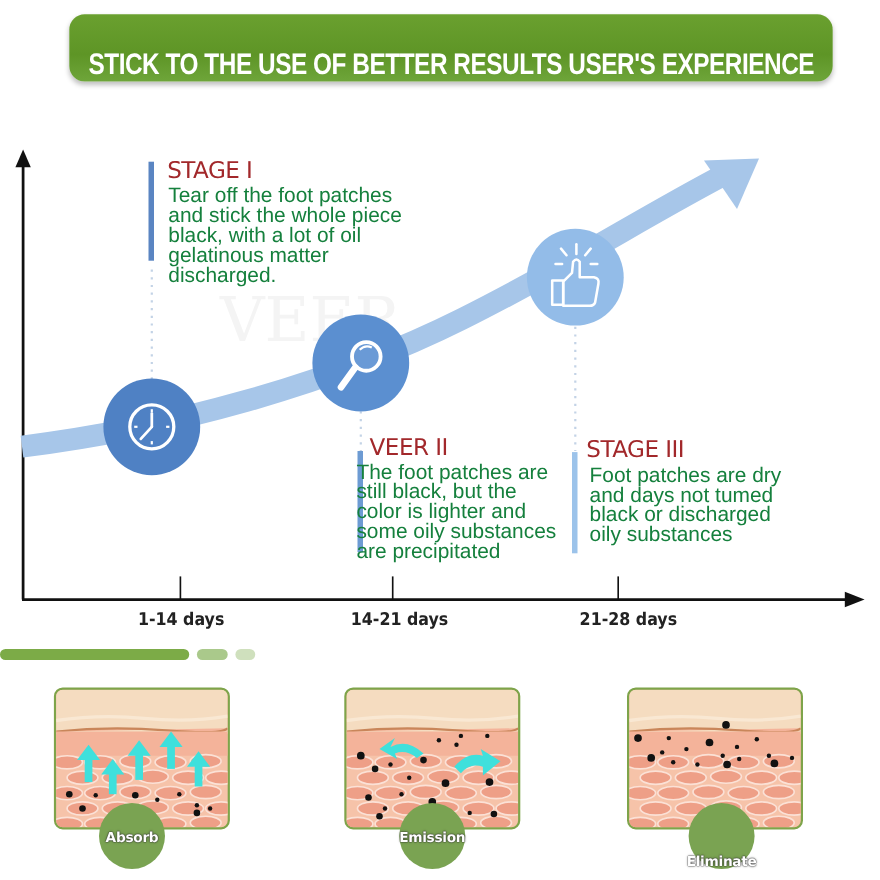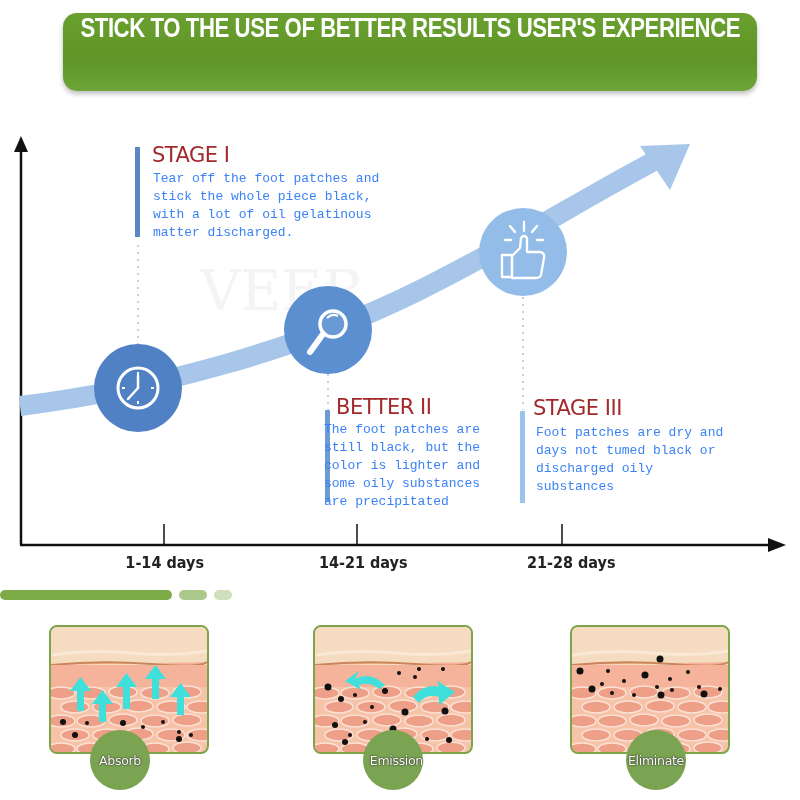--- a/index.html
+++ b/index.html
@@ -1,34 +1,34 @@
 <!DOCTYPE html>
 <html><head>
 <meta charset="utf-8">
 <style>
   html, body { margin:0; padding:0; background:#ffffff; }
   body { width:800px; height:800px; position:relative; overflow:hidden; font-family:"Liberation Sans", sans-serif; }
   .banner {
-    position:absolute; left:63px; top:13px; width:694px; height:78px;
+    position:absolute; left:63px; top:13px; width:694px; height:61px;
     background:linear-gradient(180deg,#6aa02f 0%,#5e9526 60%,#6ea53a 100%);
     border-radius:14px; box-shadow:0 3px 5px rgba(0,0,0,0.25);
-    display:flex; align-items:flex-start; justify-content:center;
+    display:flex; align-items:flex-end; justify-content:center;
   }
   .banner-text {
     color:#fff; font-family:"Liberation Sans", sans-serif; font-weight:bold;
     font-size:27px; letter-spacing:-0.5px; transform:scaleX(0.82); white-space:nowrap;
   }
   svg.graph { position:absolute; left:0; top:0; }
   .stage-bar { position:absolute; width:5px; }
   .stage-title { position:absolute; color:#a2282b; font-weight:normal; font-size:21px; font-family:"DejaVu Sans", sans-serif; letter-spacing:-0.5px; white-space:nowrap; }
-  .stage-desc { position:absolute; color:#3b82f6; font-size:13px; line-height:18px; font-family:Liberation Mono, monospace; }
+  .stage-desc { position:absolute; color:#15803d; font-size:19px; line-height:18px; font-family:Liberation Sans, sans-serif; }
   .xlabel { position:absolute; color:#222; font-size:16px; font-family:"DejaVu Sans", sans-serif; font-weight:bold; transform:scaleX(0.9); white-space:nowrap; }
   .pill { position:absolute; top:590px; height:10px; border-radius:5px; }
   .card { position:absolute; top:625px; width:156px; height:125px; border:2px solid #7ea44a; border-radius:8px; overflow:hidden; background:#f6c3a9; }
-  .badge { position:absolute; width:60px; height:60px; border-radius:50%; background:#7aa352; display:flex; align-items:center; justify-content:center; top:730px; }
+  .badge { position:absolute; width:60px; height:60px; border-radius:50%; background:#7aa352; display:flex; align-items:center; justify-content:center; top:730px;font-weight:bold; }
   .badge span { font-family:"DejaVu Sans", sans-serif; font-size:12.5px; color:#fff; text-shadow:0 0 2px #333, 0 0 1px #000; letter-spacing:-0.3px; }
 </style>
 </head>
 <body>
 
 <div class="banner">
   <div class="banner-text">STICK TO THE USE OF BETTER RESULTS USER'S EXPERIENCE</div>
 </div>
 
 <svg class="graph" width="800" height="800">
@@ -84,21 +84,21 @@
       <line x1="537" y1="240" x2="543" y2="240" stroke-linecap="round"></line>
     </g>
   </g>
 </svg>
 
 <div class="stage-bar" style="left:135px;top:147px;height:90px;background:#5a85c2;"></div>
 <div class="stage-title" style="left:152px;top:143px;">STAGE I</div>
 <div class="stage-desc" style="left:153px;top:170px;width:230px;">Tear off the foot patches and stick the whole piece black, with a lot of oil gelatinous matter discharged.</div>
 
 <div class="stage-bar" style="left:325px;top:410px;height:92px;background:#6d9bd3;"></div>
-<div class="stage-title" style="left:336px;top:395px;">BETTER II</div>
+<div class="stage-title" style="left:336px;top:395px;">VEER II</div>
 <div class="stage-desc" style="left:324px;top:421px;width:185px;">The foot patches are still black, but the color is lighter and some oily substances are precipitated</div>
 
 <div class="stage-bar" style="left:520px;top:411px;height:92px;background:#9cc3ea;"></div>
 <div class="stage-title" style="left:533px;top:396px;">STAGE III</div>
 <div class="stage-desc" style="left:536px;top:424px;width:190px;">Foot patches are dry and days not tumed black or discharged oily substances</div>
 
 <div class="xlabel" style="left:121px;top:553px;">1-14 days</div>
 <div class="xlabel" style="left:314px;top:553px;">14-21 days</div>
 <div class="xlabel" style="left:522px;top:553px;">21-28 days</div>
 
@@ -277,15 +277,15 @@
         <circle cx="40" cy="66" r="2"></circle>
         <circle cx="62" cy="68" r="2"></circle>
         <circle cx="89" cy="68" r="3.5"></circle>
         <circle cx="100" cy="63" r="2"></circle>
         <circle cx="127" cy="60" r="2"></circle>
         <circle cx="132" cy="67" r="3.5"></circle>
         <circle cx="148" cy="62" r="2"></circle>
       </g>
   </svg>
 </div>
-<div class="badge" style="left:626px;">
+<div class="badge" style="left:626px;align-items:flex-end;">
     <span>Eliminate</span>
   </div>
 
 </body></html>

